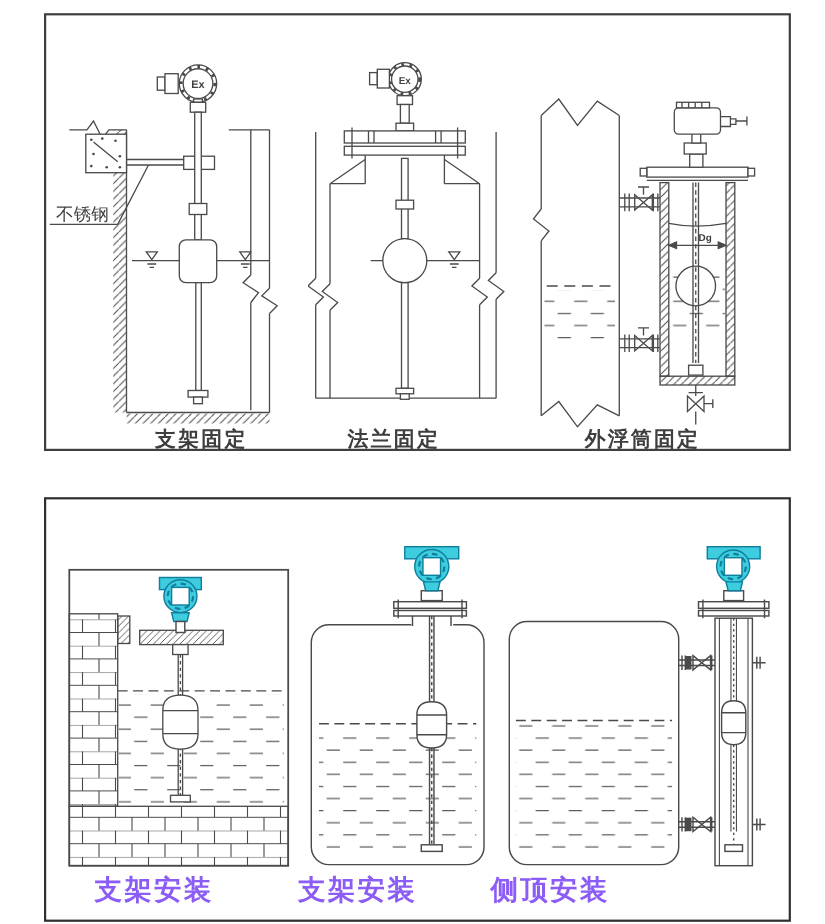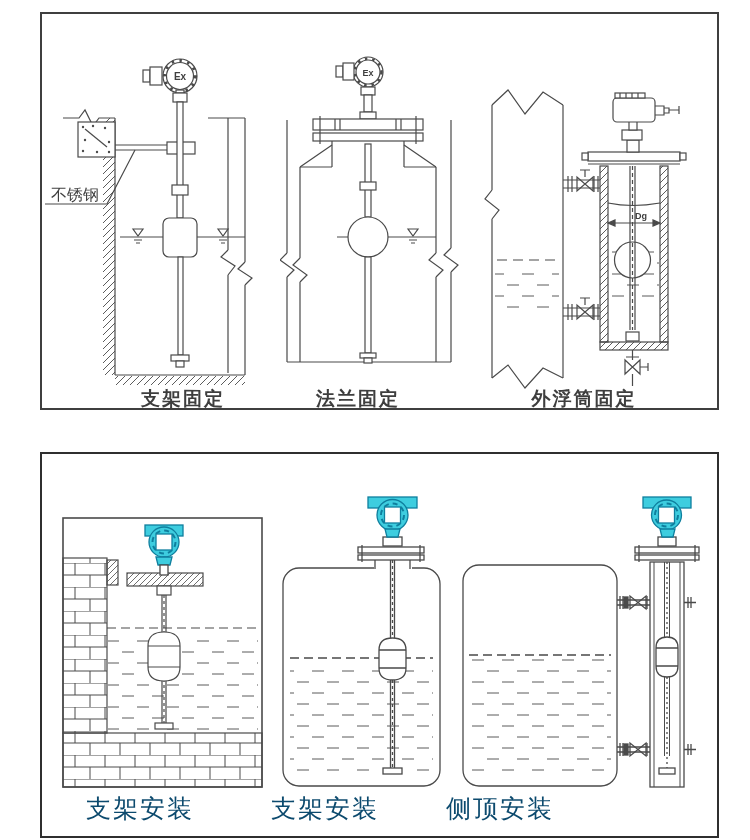--- a/index.html
+++ b/index.html
@@ -3,21 +3,21 @@
 <meta charset="utf-8">
 <style>
   html,body{margin:0;padding:0;background:#ffffff;}
   body{width:750px;height:840px;position:relative;font-family:"Liberation Sans",sans-serif;overflow:hidden;}
   .panel{position:absolute;background:#ffffff;box-sizing:border-box;}
   #panel-top{left:40px;top:12px;width:679px;height:398px;border:2px solid #3f3f3f;}
   #panel-bottom{left:40px;top:452px;width:679px;height:386px;border:2px solid #2f2f2f;}
   .fig-svg{position:absolute;}
   .cap{position:absolute;text-align:center;white-space:nowrap;}
   .cap-top{width:160px;font-size:19px;font-weight:700;color:#3e3e3e;letter-spacing:2px;}
-  .cap-bottom{width:160px;font-size:25px;font-weight:400;color:#0c4a6e;letter-spacing:2px;}
+  .cap-bottom{width:160px;font-size:25px;font-weight:700;color:#8b5cf6;letter-spacing:2px;}
   svg text{font-family:"Liberation Sans",sans-serif;fill:#3f3f3f;}
 </style>
 </head>
 <body>
 
 <div id="panel-top" class="panel"></div>
 
 <svg class="fig-svg" style="left:45px;top:50px" width="215" height="345" viewBox="0 0 215 345">
   <defs>
     <pattern id="h1" width="7" height="7" patternUnits="userSpaceOnUse">

